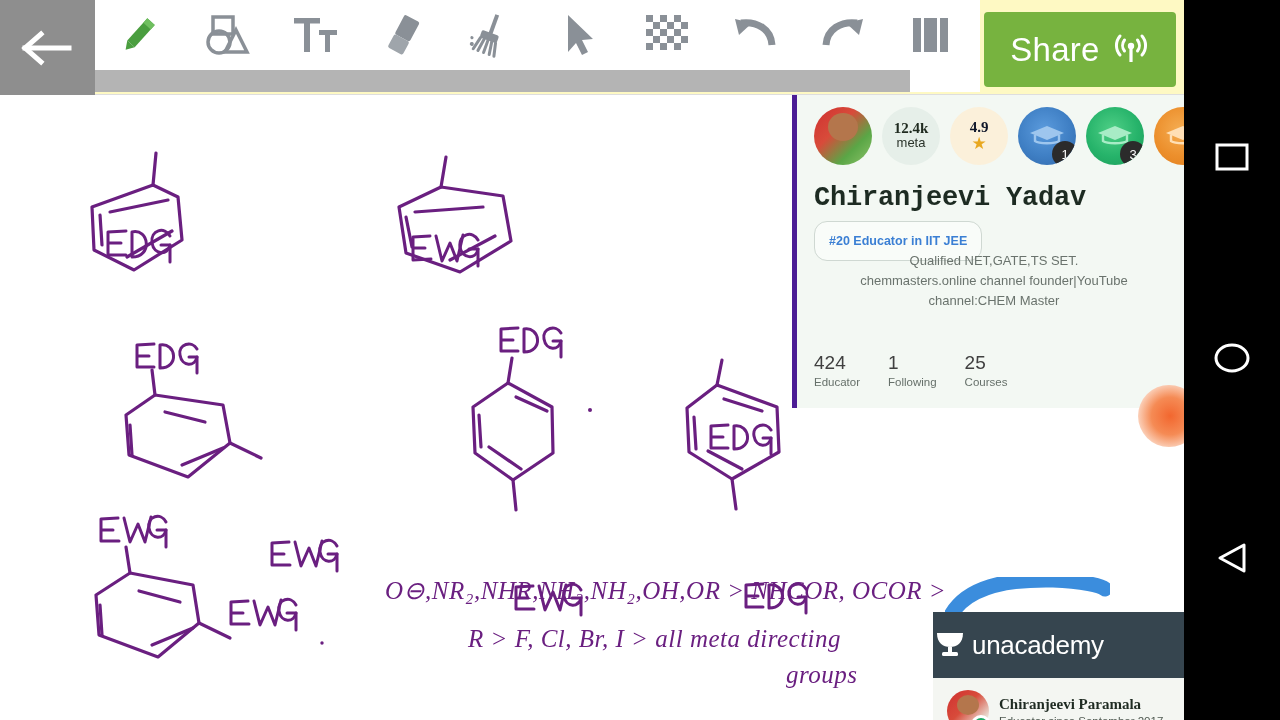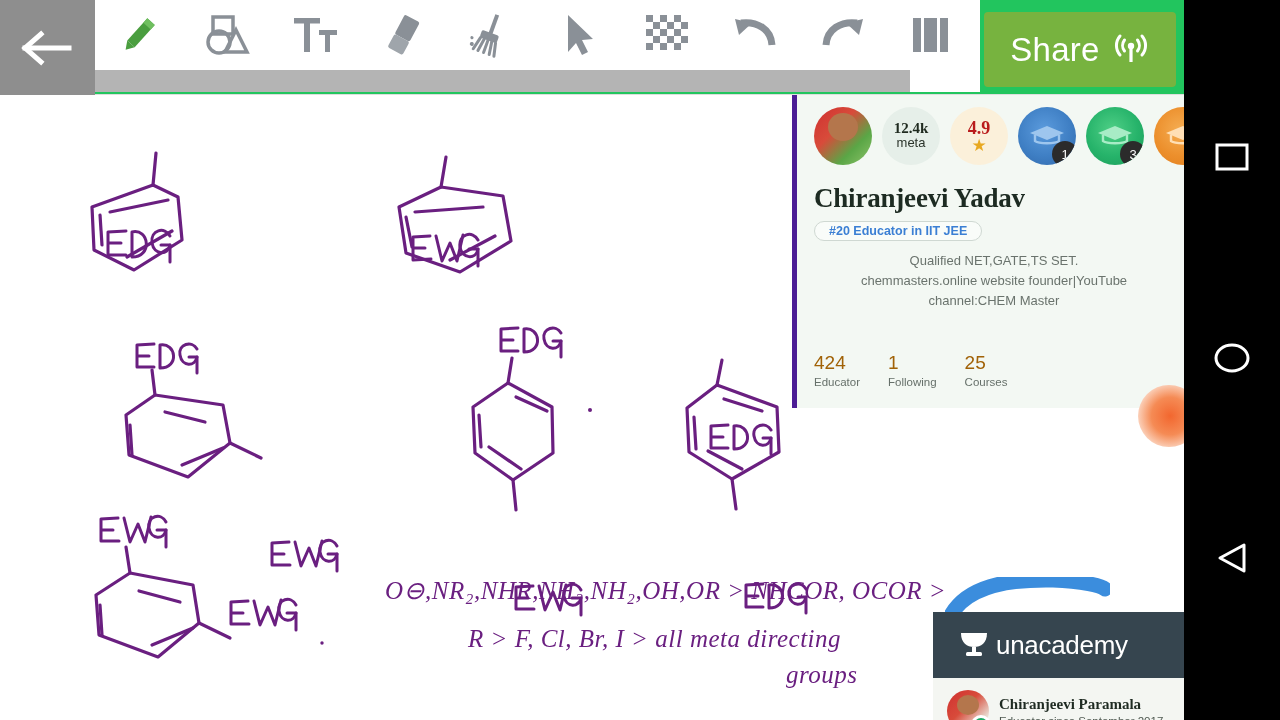--- a/index.html
+++ b/index.html
@@ -21,21 +21,21 @@
     position: absolute; left: 0; top: 0;
     width: 1184px; height: 720px;
     background: #ffffff;
     overflow: hidden;
   }
 
   
   #toolbar {
     position: absolute; left: 0; top: 0;
     width: 1184px; height: 118px;
-    background: #22c55e;
+    background: #fef9c3;
   }
   #back-panel {
     position: absolute; left: 0; top: 0;
     width: 95px; height: 95px;
     background: #8e8e8e;
     display: flex; align-items: center; justify-content: center;
     cursor: pointer;
   }
   #back-panel svg { display:block; }
 
@@ -119,57 +119,57 @@
   }
   #badge-avatar .face {
     position: absolute; left: 14px; top: 6px;
     width: 30px; height: 28px; border-radius: 50%;
     background: #b4764c;
   }
   #badge-views { background: #e6efe9; }
   #badge-views .v1 { font-size: 15px; font-weight: bold; color: #1f2a1f; line-height: 1.05; font-family: "Liberation Serif", serif; }
   #badge-views .v2 { font-size: 13px; color: #2a332a; line-height: 1.15; }
   #badge-rating { background: #fbf0da; }
-  #badge-rating .r1 { font-size: 18px; color: #b91c1c; font-weight: bold; line-height: 1.0; font-family: "Liberation Serif", serif;}
+  #badge-rating .r1 { font-size: 15px; color: #0f172a; font-weight: bold; line-height: 1.0; font-family: "Liberation Serif", serif;}
   #badge-rating .star { color: #e8a820; font-size: 17px; line-height: 1.0; }
   #badge-blue { background: radial-gradient(circle at 45% 40%, #5b9bdd 0%, #3f7fc4 55%, #2f66a8 100%); }
   #badge-green { background: radial-gradient(circle at 45% 40%, #4fcf86 0%, #26b36a 55%, #1b9a58 100%); }
   #badge-orange { background: radial-gradient(circle at 45% 40%, #f5ad52 0%, #ec8f2c 55%, #e07d1c 100%); }
   .badge-count {
     position: absolute; right: -2px; bottom: -2px;
     width: 26px; height: 26px; border-radius: 50%;
     background: #2b2b2b; color: #ffffff;
     font-size: 13px; display: flex; align-items: center; justify-content: center;
   }
   .cap { position: absolute; left: 11px; top: 17px; width: 36px; height: 22px; }
 
   #educator-name {
     position: absolute; left: 17px; top: 88px;
-    font-family: Liberation Serif, serif;
+    font-family: Liberation Mono, monospace;
     font-weight: bold; font-size: 27px; color: #1d2b22;
     letter-spacing: -0.2px;
   }
   #rank-chip {
     position: absolute; left: 17px; top: 126px;
-    height: 20px; padding: 0 14px;
+    height: 40px; padding: 0 14px;
     border: 1px solid #cfd8d2; border-radius: 13px;
     background: #f9fcf9;
     display: flex; align-items: center;
     font-size: 12.5px; font-weight: bold; color: #3b7fd4;
     cursor: pointer;
   }
   #educator-bio {
     position: absolute; left: 17px; top: 156px; width: 360px;
     font-size: 13px; line-height: 20px; color: #6a736d; text-align: center;
   }
   #stats-row {
     position: absolute; left: 17px; top: 258px;
     display: flex; gap: 28px;
   }
-  .stat-num { font-size: 19px; color: #a16207; line-height: 1.1; }
+  .stat-num { font-size: 19px; color: #404040; line-height: 1.1; }
   .stat-label { font-size: 11.5px; color: #66706a; margin-top: 2px; }
 
   #orange-blob {
     position: absolute; right: -16px; top: 290px;
     width: 62px; height: 62px; border-radius: 50%;
     background: radial-gradient(circle at 52% 50%, #f2672f 0%, #f58b55 42%, #fbd0b9 72%, rgba(252,232,222,0) 100%);
     z-index: 5;
   }
 
   
@@ -180,21 +180,21 @@
   }
   #brand-card {
     position: absolute; left: 933px; top: 517px;
     width: 251px; height: 132px;
     z-index: 7;
   }
   #brand-header {
     position: absolute; left: 0; top: 0;
     width: 290px; height: 66px;
     background: #36454f;
-    display: flex; align-items: center; padding-left: 26px; gap: 7px;
+    display: flex; align-items: center; padding-left: 2px; gap: 7px;
   }
   #brand-wordmark {
     color: #ffffff; font-size: 26px; letter-spacing: -0.3px;
   }
   #brand-footer {
     position: absolute; left: 0; top: 66px;
     width: 251px; height: 66px;
     background: #f4f6f2;
     display: flex; align-items: center; padding-left: 14px; gap: 10px;
   }
@@ -569,21 +569,21 @@
             </span>
           </div>
         </div>
 
         <div id="educator-name">Chiranjeevi Yadav</div>
 
         <div id="rank-chip">#20 Educator in IIT JEE</div>
 
         <div id="educator-bio">
           <div>Qualified NET,GATE,TS SET.</div>
-          <div>chemmasters.online website founder|YouTube</div>
+          <div>chemmasters.online channel founder|YouTube</div>
           <div>channel:CHEM Master</div>
         </div>
 
         <div id="stats-row">
           <div>
             <div class="stat-num">424</div>
             <div class="stat-label">Educator</div>
           </div>
           <div>
             <div class="stat-num">1</div>

